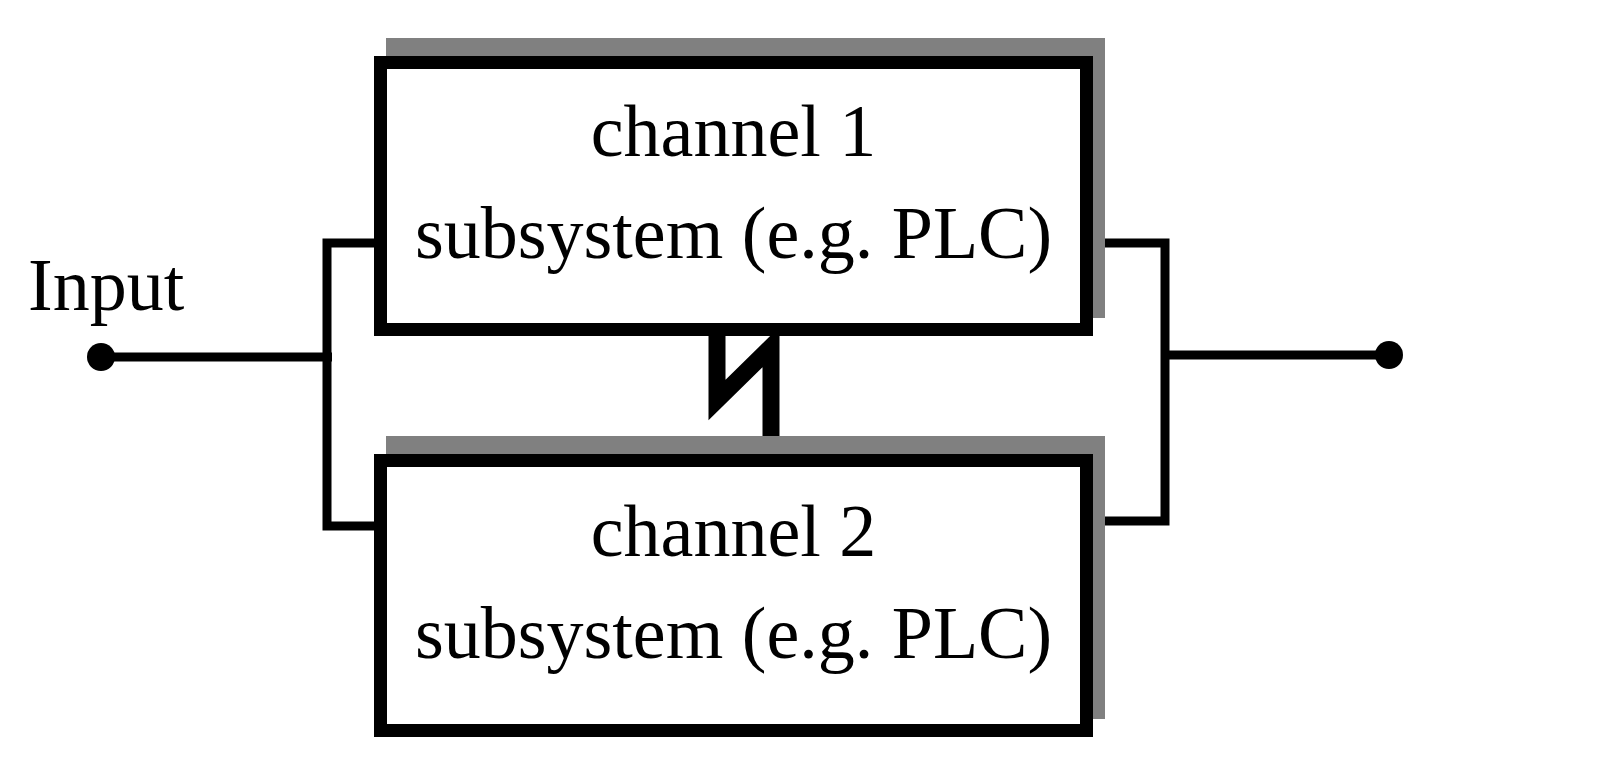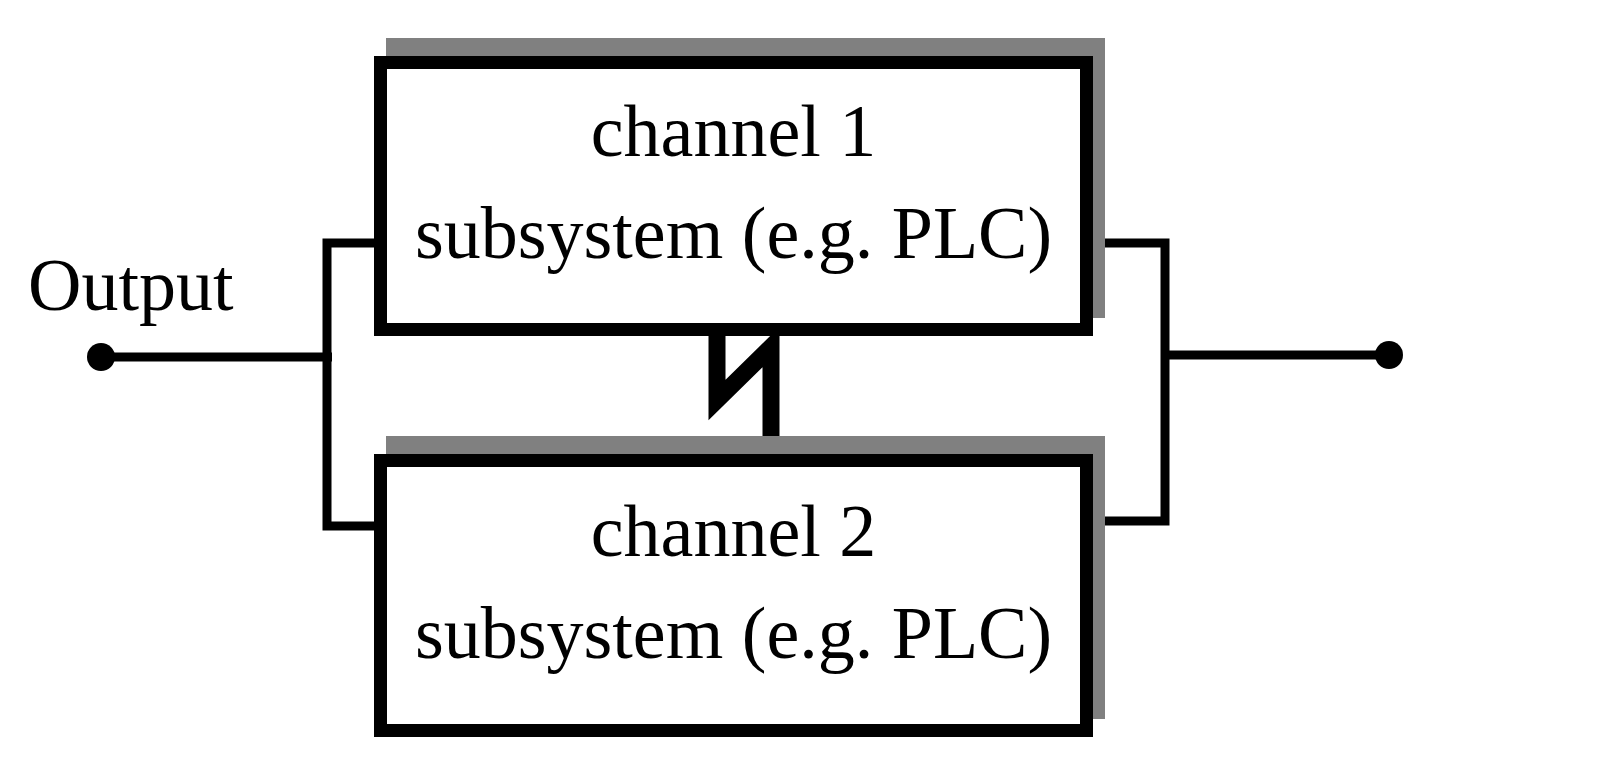--- a/index.html
+++ b/index.html
@@ -70,21 +70,21 @@
     <rect x="386" y="38" width="719" height="280" fill="var(--shadow)"></rect>
     <rect x="380.5" y="62.5" width="706" height="267" fill="var(--box-fill)" stroke="var(--line)" stroke-width="13"></rect>
 
     <rect x="386" y="436" width="719" height="283" fill="var(--shadow)"></rect>
     <rect x="380.5" y="460.5" width="706" height="270" fill="var(--box-fill)" stroke="var(--line)" stroke-width="13"></rect>
 
     <circle cx="101" cy="357" r="14" fill="var(--line)"></circle>
     <circle cx="1389" cy="355" r="14" fill="var(--line)"></circle>
   </svg>
 
-  <div class="terminal-label input">Output</div>
+  <div class="terminal-label input">Input</div>
 
 
   <div class="box-label ch1">
     <div>channel 1</div>
     <div>subsystem (e.g. PLC)</div>
   </div>
 
   <div class="box-label ch2">
     <div>channel 2</div>
     <div>subsystem (e.g. PLC)</div>

